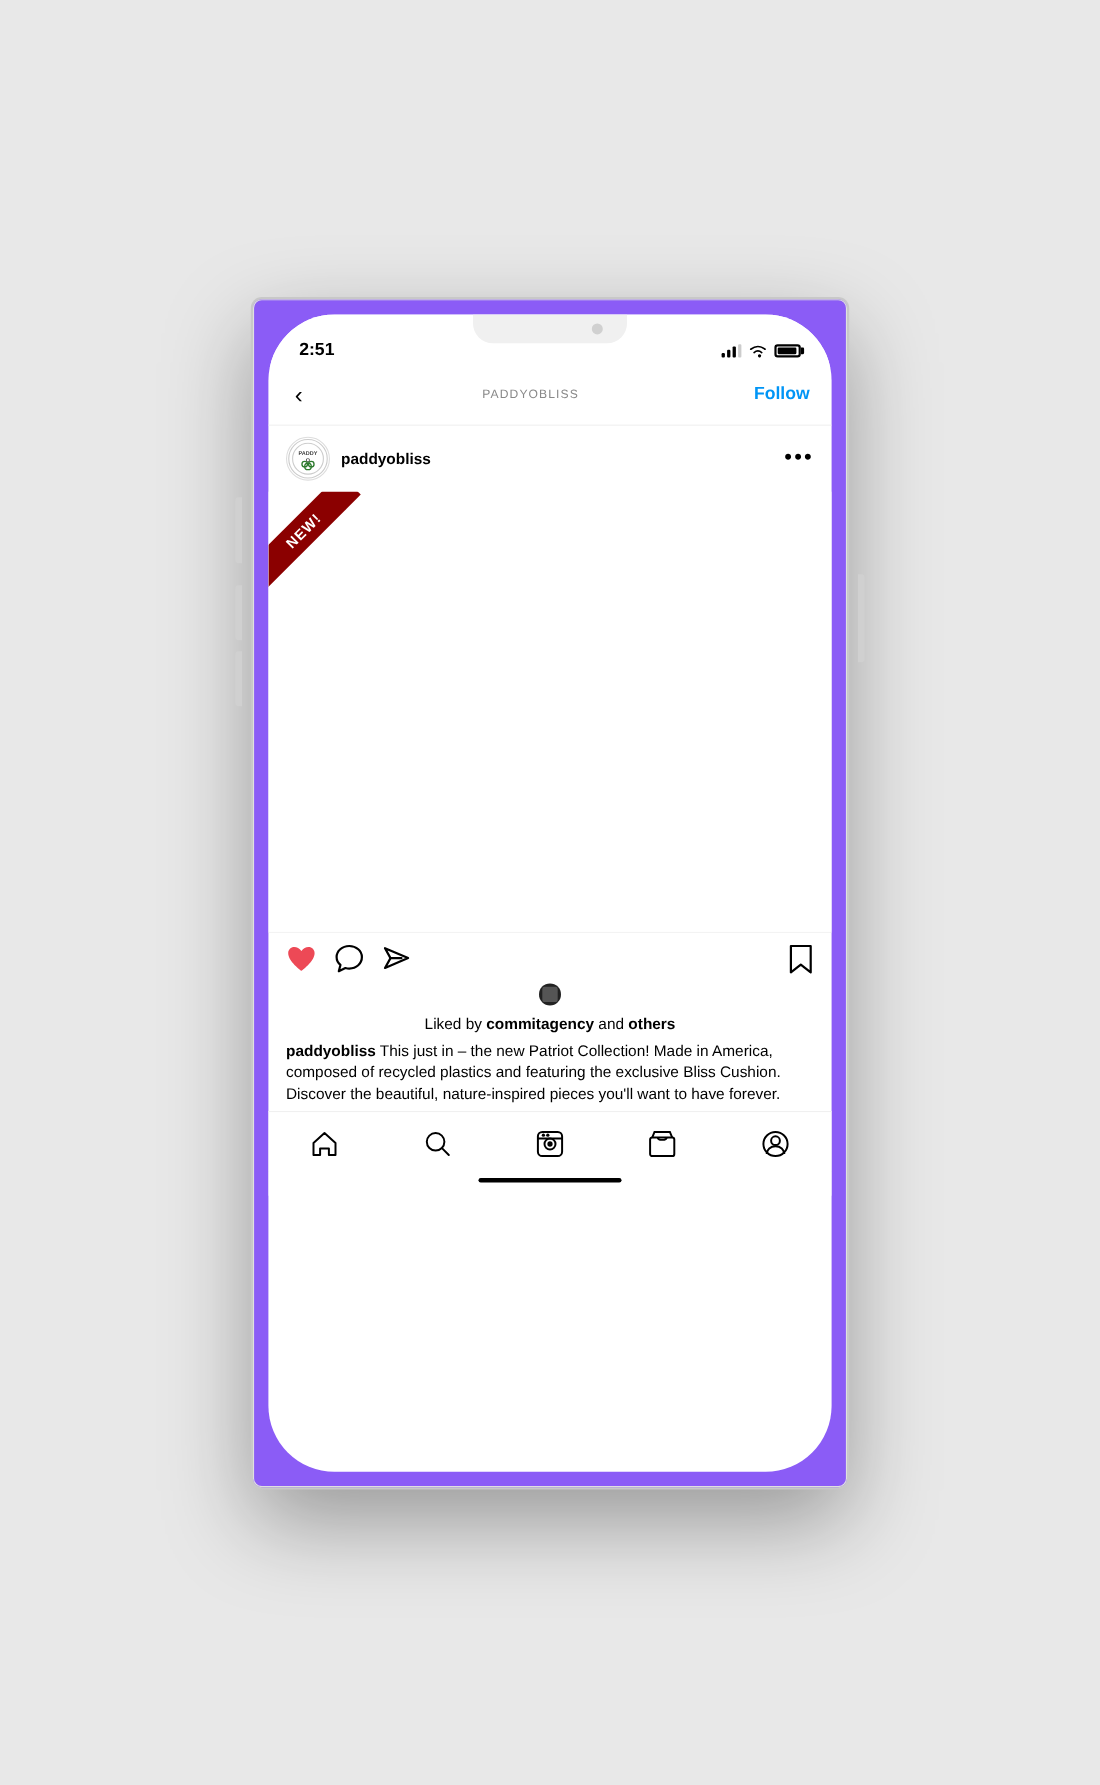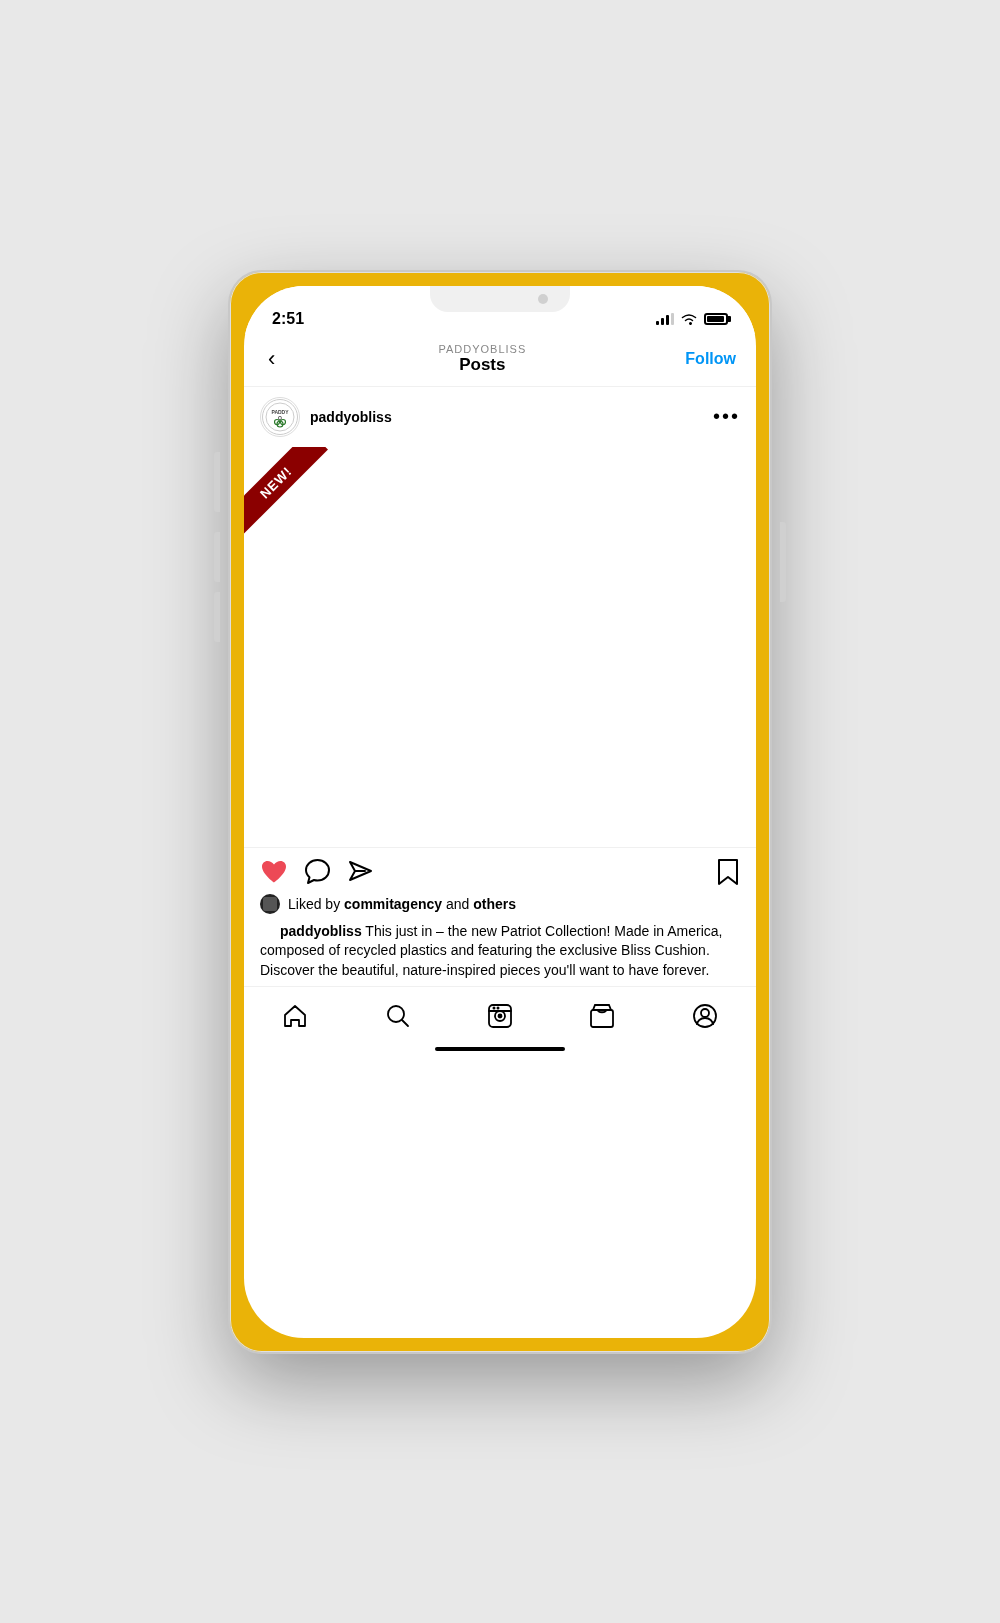--- a/index.html
+++ b/index.html
@@ -8,22 +8,22 @@
       display: flex;
       justify-content: center;
       align-items: center;
       min-height: 100vh;
       font-family: -apple-system, BlinkMacSystemFont, 'Helvetica Neue', Arial, sans-serif;
     }
 
     .phone-outer {
       width: 540px;
       height: 1080px;
-      background: #eab308;
-      border-radius: 32px;
+      background: #8b5cf6;
+      border-radius: 8px;
       padding: 14px;
       box-shadow:
         0 0 0 2px #c8c8c8,
         0 30px 80px rgba(0,0,0,0.35),
         inset 0 0 0 1px #e0e0e0;
       position: relative;
     }
 
     .phone-inner {
       width: 100%;
@@ -289,20 +289,21 @@
       align-items: center;
     }
 
     
     .likes-section {
       padding: 0 16px 6px;
       display: flex;
       align-items: center;
       gap: 8px;
       flex-shrink: 0;
+      flex-direction: column;
     }
 
     .liked-avatar {
       width: 20px;
       height: 20px;
       border-radius: 50%;
       background: #222;
       display: flex;
       align-items: center;
       justify-content: center;
@@ -328,21 +329,20 @@
     
     .caption-section {
       padding: 2px 16px 6px;
       flex-shrink: 0;
     }
 
     .caption-text {
       font-size: 14px;
       color: #000;
       line-height: 1.4;
-      margin-left: 20px;
     }
 
     .caption-username {
       font-weight: 700;
     }
 
     
     .timestamp {
       padding: 4px 16px 10px;
       font-size: 13px;
@@ -458,21 +458,20 @@
             <div class="battery-fill"></div>
           </div>
         </div>
       </div>
     </div>
 
     <div class="nav-header">
       <span class="nav-back">‹</span>
       <div class="nav-center">
         <div class="nav-username-small">PADDYOBLISS</div>
-        <div class="nav-posts-label">Posts</div>
       </div>
       <span class="nav-follow">Follow</span>
     </div>
 
     <div class="post-header">
       <div class="post-user-info">
         <div class="avatar">
           <div class="avatar-logo">
             <svg width="30" height="30" viewBox="0 0 30 30">
               <circle cx="15" cy="15" r="14" fill="none" stroke="#ccc" stroke-width="1"></circle>

